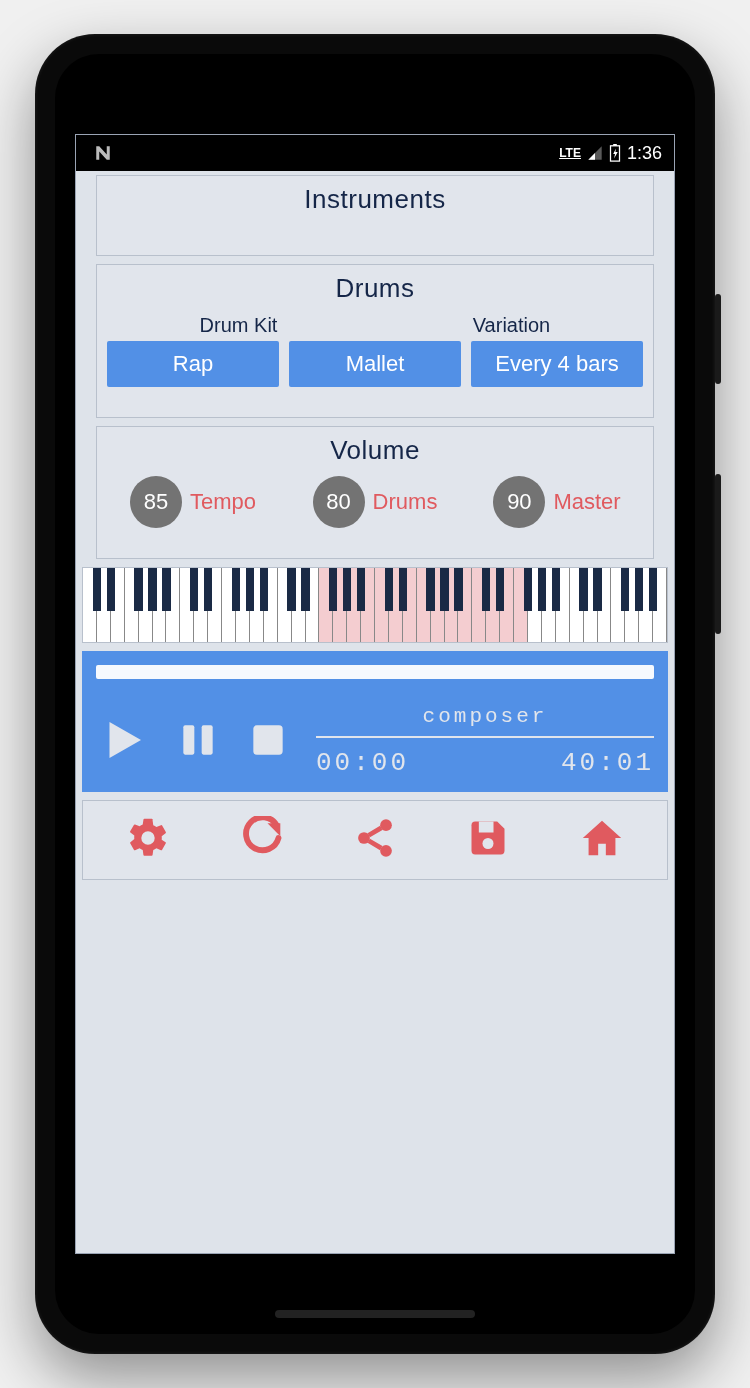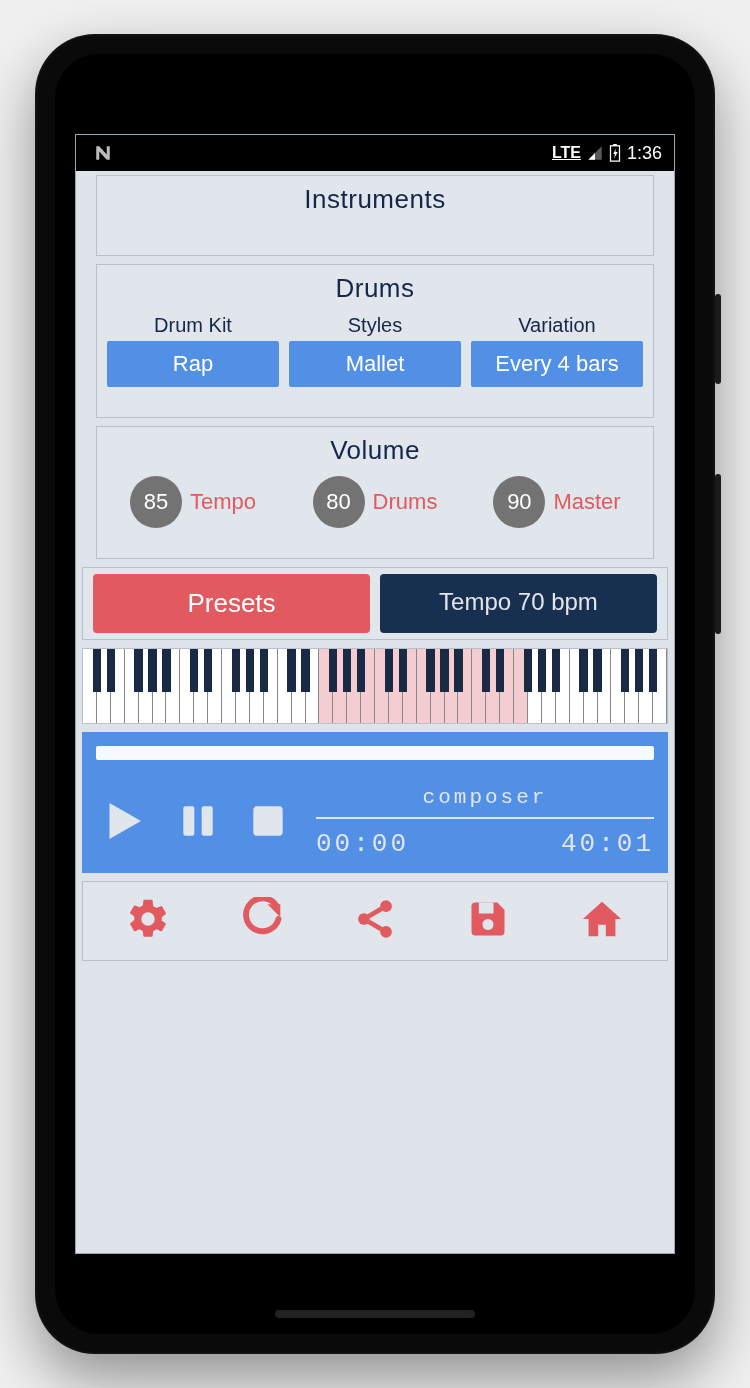--- a/index.html
+++ b/index.html
@@ -184,21 +184,21 @@
   <div class="phone-inner">
     <div class="screen">
 
       <div class="statusbar">
         <span class="ic">
           <svg width="18" height="18" viewBox="0 0 24 24" fill="#bbb">
               <path d="M3 3 L3 21 L7 21 L7 10 L17 21 L21 21 L21 3 L17 3 L17 14 L7 3 Z"></path>
             </svg>
         </span>
         <span class="spacer"></span>
-        <span class="ic" style="font-size:16px;font-weight:bold;letter-spacing:0;text-decoration:underline;">LTE</span>
+        <span class="ic" style="font-size:12px;font-weight:bold;letter-spacing:0;text-decoration:underline;">LTE</span>
         <span class="ic">
           <svg width="16" height="16" viewBox="0 0 24 24">
               <path fill="#fff" d="M2 22 L22 2 L22 22 Z" opacity="0.35"></path>
               <path fill="#fff" d="M2 22 L12 12 L12 22 Z"></path>
             </svg>
         </span>
         <span class="ic">
           <svg width="12" height="18" viewBox="0 0 12 20">
               <rect x="1" y="2" width="10" height="17" stroke="#fff" fill="none" stroke-width="1.4"></rect>
               <rect x="4" y="0" width="4" height="2" fill="#fff"></rect>
@@ -209,21 +209,20 @@
       </div>
 
       <div class="card">
         <div class="section-title">Instruments</div>
       </div>
 
       <div class="card">
         <div class="section-title">Drums</div>
         <div class="row">
           <div class="col-lbl">Drum Kit</div>
-          <div class="col-lbl">Styles</div>
           <div class="col-lbl">Variation</div>
         </div>
         <div class="row">
           <div class="btn-blue">Rap</div>
           <div class="btn-blue">Mallet</div>
           <div class="btn-blue">Every 4 bars</div>
         </div>
       </div>
 
       <div class="card">
@@ -237,24 +236,20 @@
             <div class="vol-circle">80</div>
             <span class="vol-label">Drums</span>
           </div>
           <div class="vol-item">
             <div class="vol-circle">90</div>
             <span class="vol-label">Master</span>
           </div>
         </div>
       </div>
 
-      <div class="preset-row">
-        <div class="btn-red">Presets</div>
-        <div class="btn-navy">Tempo 70 bpm</div>
-      </div>
 
       <div class="piano">
         <div class="keys" id="white-keys">
             <div class="wkey"></div>
             <div class="wkey"></div>
             <div class="wkey"></div>
             <div class="wkey"></div>
             <div class="wkey"></div>
             <div class="wkey"></div>
             <div class="wkey"></div>

